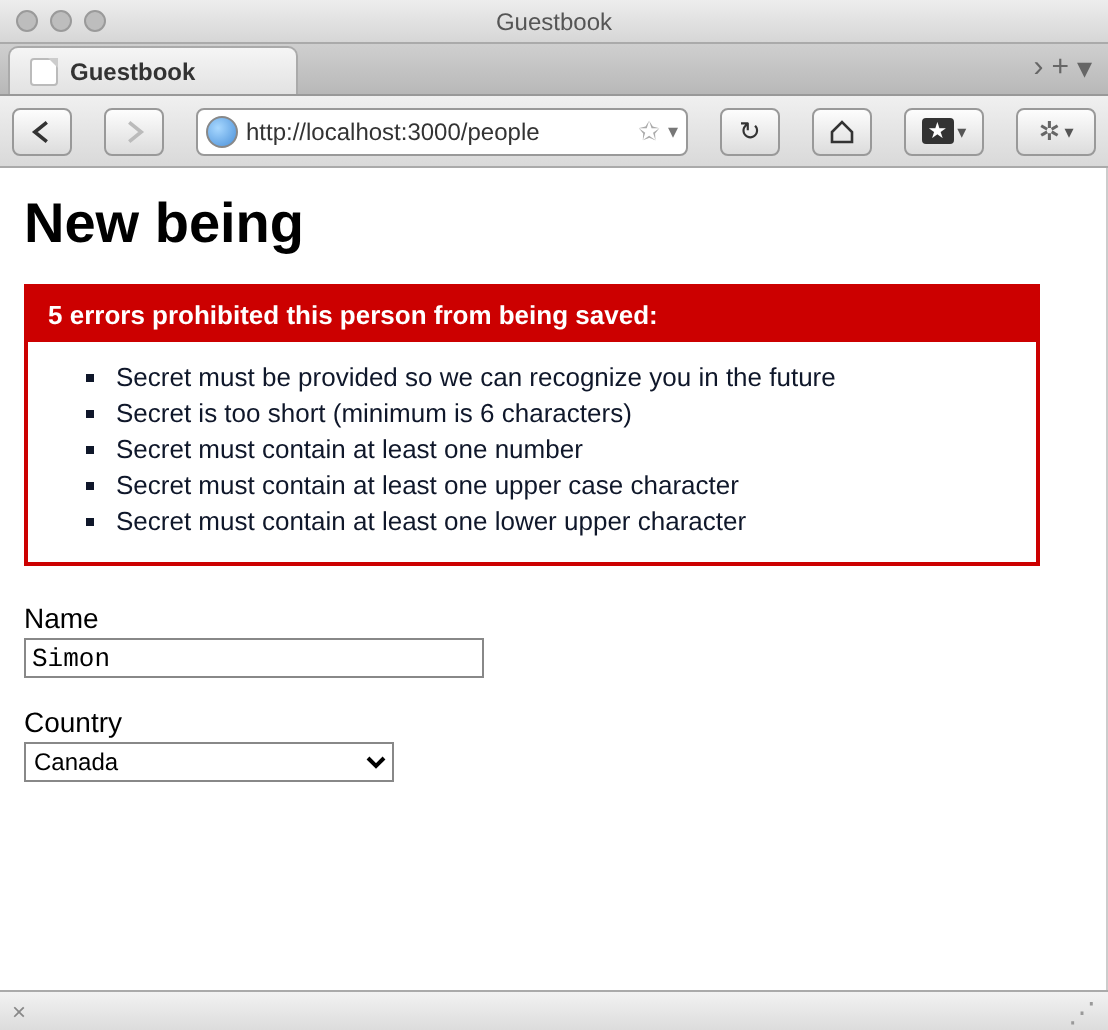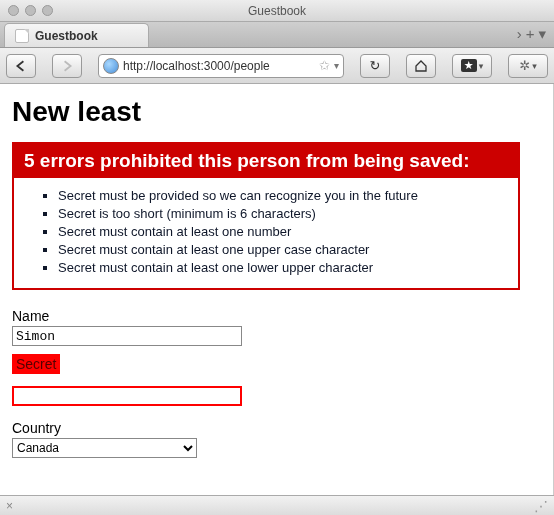--- a/index.html
+++ b/index.html
@@ -123,21 +123,21 @@
     border: 2px solid #c00;
     padding: 0 0 10px 0;
     margin-bottom: 18px;
     width: 508px;
   }
   .error-header {
     background: #c00;
     color: #fff;
     font-weight: bold;
     padding: 6px 10px;
-    font-size: 19px;
+    font-size: 13px;
   }
   .error-box ul {
     margin: 10px 0 0 0;
     padding: 0 10px 0 44px;
   }
   .error-box li {
     list-style: square;
     font-size: 13px;
     margin: 3px 0;
     color: #0f172a;
@@ -228,43 +228,38 @@
     <span style="background:#333;color:#fff;padding:0 3px;border-radius:2px;font-size:11px">★</span>
     <span style="font-size:9px;margin-left:2px;color:#555">▾</span>
   </div>
   <div class="tbtn" style="width:40px">
     <span style="color:#666">✲</span>
     <span style="font-size:9px;margin-left:2px;color:#555">▾</span>
   </div>
 </div>
 
 <div class="content">
-  <h1>New least</h1>
+  <h1>New being</h1>
 
   <div class="error-box">
     <div class="error-header">5 errors prohibited this person from being saved:</div>
     <ul>
       <li>Secret must be provided so we can recognize you in the future</li>
       <li>Secret is too short (minimum is 6 characters)</li>
       <li>Secret must contain at least one number</li>
       <li>Secret must contain at least one upper case character</li>
       <li>Secret must contain at least one lower upper character</li>
     </ul>
   </div>
 
   <div class="field">
     <div class="field-label">Name</div>
     <input class="text-input" value="Simon" style="">
   </div>
 
-  <div class="field">
-    <div><span class="err-label">Secret</span></div>
-    <div style="height:12px"></div>
-    <input class="err-input" type="password" value="" style="">
-  </div>
 
   <div class="field" style="margin-top:14px">
     <div class="field-label">Country</div>
     <select class="select">
       <option>Canada</option>
     </select>
   </div>
 </div>
 
 <div class="statusbar">

